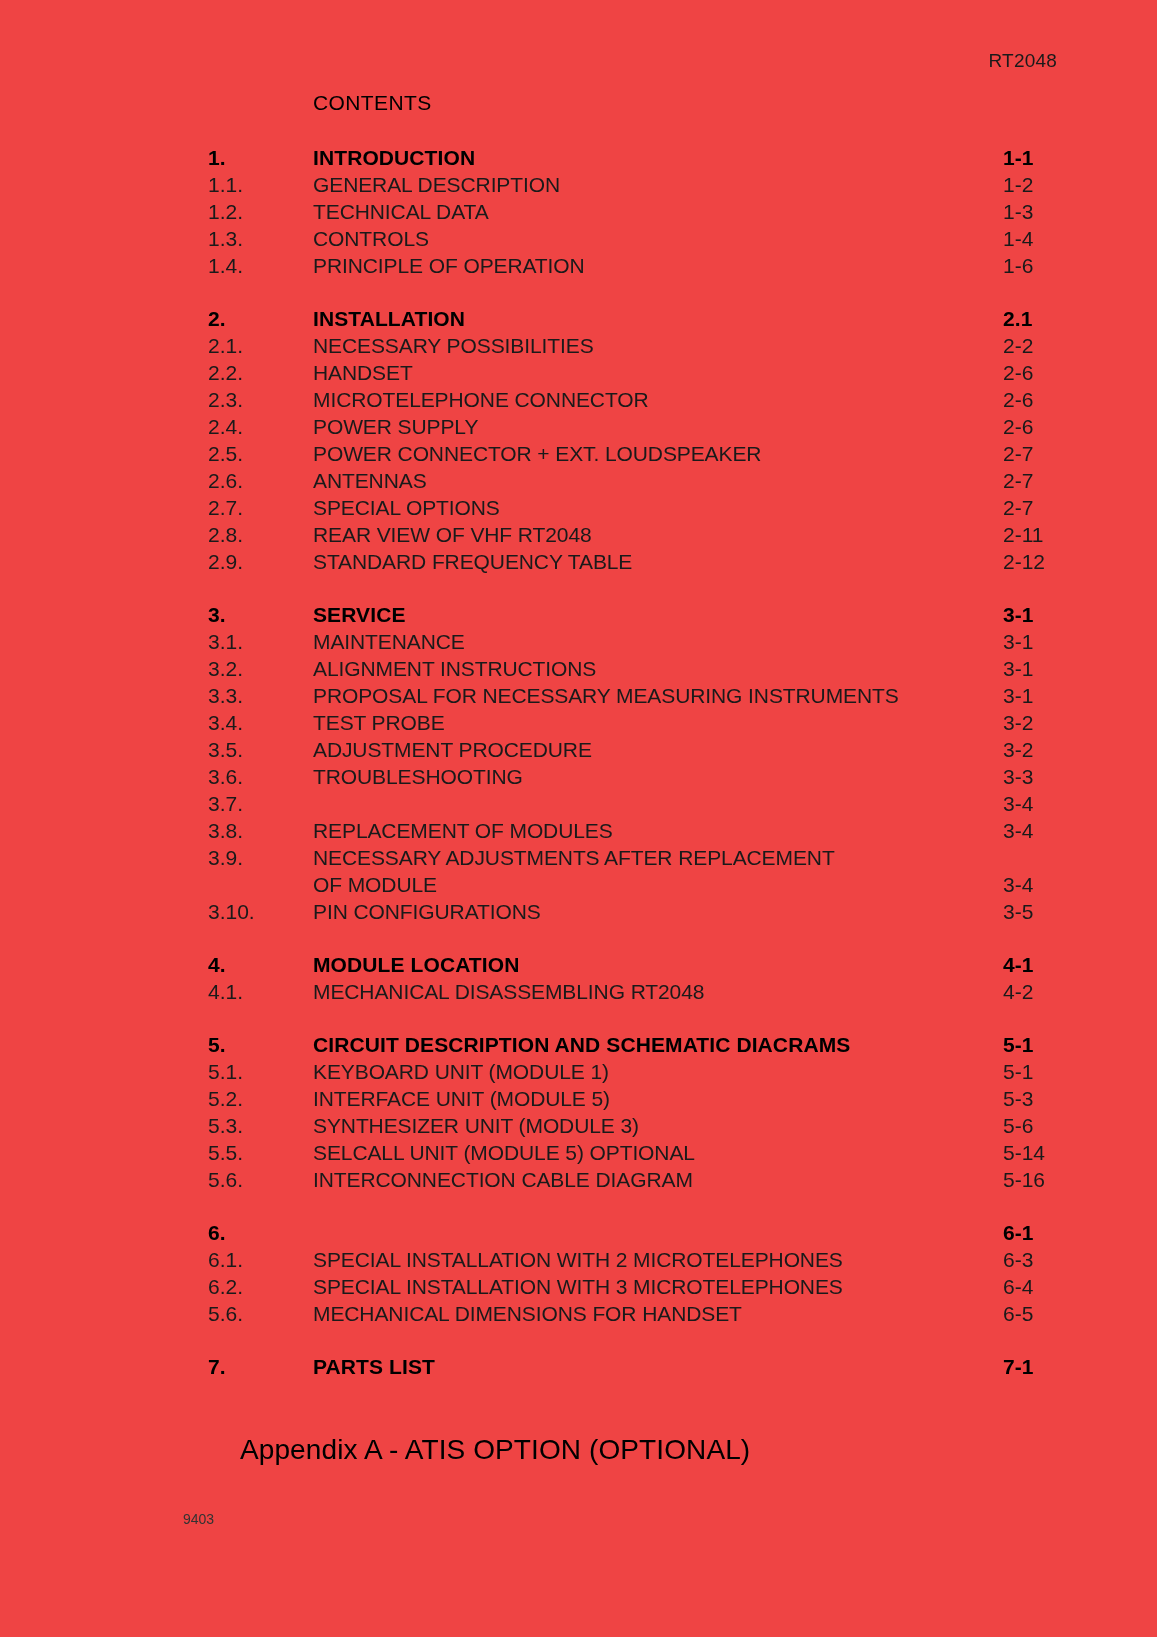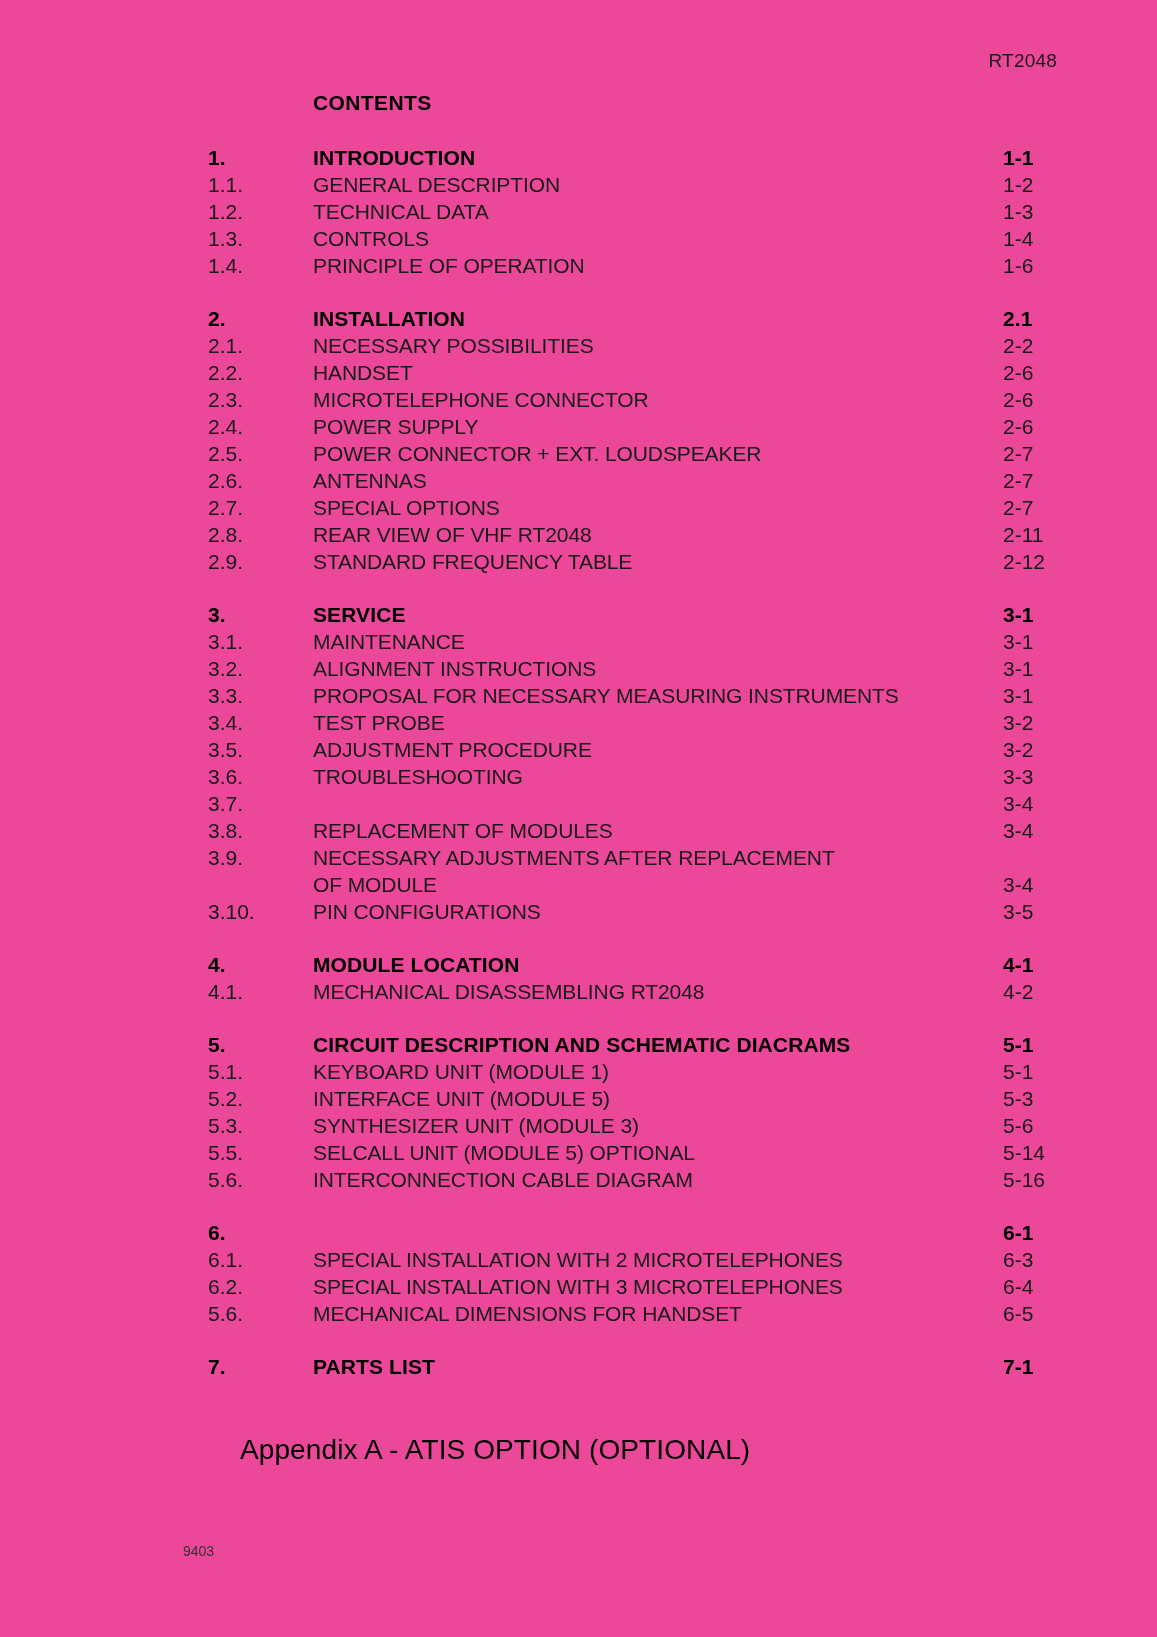--- a/index.html
+++ b/index.html
@@ -5,21 +5,21 @@
 <style>
   html, body {
     margin: 0;
     padding: 0;
     background: #ffffff;
   }
   .page {
     position: relative;
     width: 1157px;
     height: 1637px;
-    background: #ec4899;
+    background: #ef4444;
     font-family: "Liberation Sans", sans-serif;
     color: #111111;
     overflow: hidden;
   }
 
   
   .doc-header {
     position: absolute;
     top: 50px;
     left: 0;
@@ -29,21 +29,21 @@
     letter-spacing: 0.2px;
     color: #1a1a1a;
   }
 
   
   .contents-title {
     position: absolute;
     top: 91px;
     left: 313px;
     font-size: 21px;
-    font-weight: bold;
+    font-weight: normal;
     letter-spacing: 0.4px;
     color: #000000;
     text-align: center;
   }
 
   
   .toc {
     position: absolute;
     top: 144px;
     left: 0;
@@ -108,21 +108,21 @@
     font-size: 28px;
     font-weight: normal;
     color: #000000;
     letter-spacing: 0.1px;
     margin-left: 35px;
   }
 
   
   .doc-footer {
     position: absolute;
-    top: 1543px;
+    top: 1511px;
     left: 183px;
     font-size: 14px;
     color: #333333;
   }
 </style>
 </head>
 <body>
 
 <div class="page">
 

